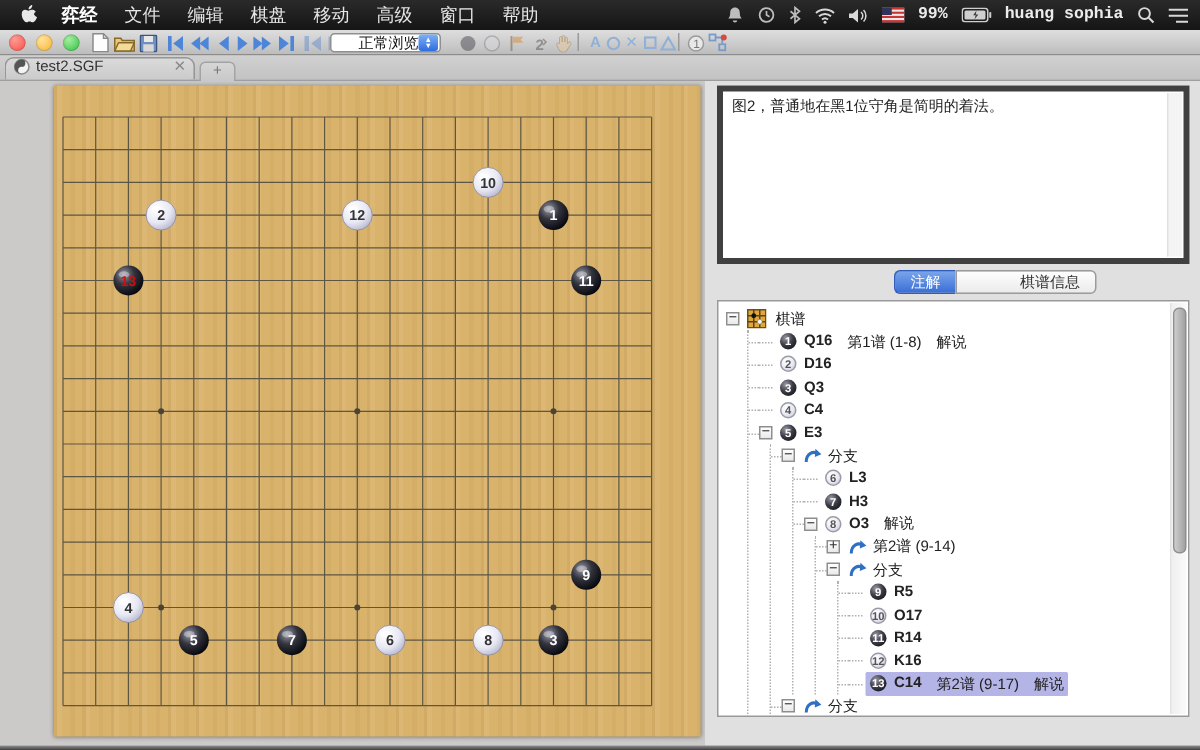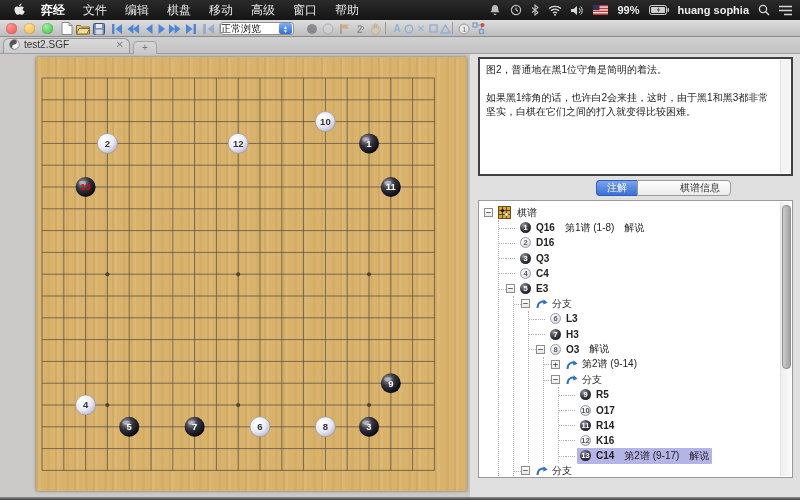--- a/index.html
+++ b/index.html
@@ -6,37 +6,37 @@
   .screen{position:relative;width:800px;height:500px;overflow:hidden;
     font-family:"Liberation Sans","DejaVu Sans",sans-serif;background:#e0e0e0;}
 
   
   .menubar{position:absolute;top:0;left:0;right:0;height:20px;
     background:linear-gradient(#2a2a2a,#151515);color:#e6e6e6;
     display:flex;align-items:center;font-size:12px;padding:0 8px;box-sizing:border-box;}
   .menubar .mi{padding:0 9px;white-space:nowrap;}
   .menubar .app-name{font-weight:bold;color:#fff;}
   .mb-right{margin-left:auto;display:flex;align-items:center;gap:9px;font-size:11px;color:#ececec;}
-  .mb-right .txt{font-weight:bold;white-space:nowrap;}
+  .mb-right .txt{font-weight:bold;white-space:nowrap;font-family:Liberation Mono, monospace;}
   .sico{display:inline-flex;align-items:center;}
   .sico svg{display:block;}
 
   
   .toolbar{position:absolute;top:20px;left:0;right:0;height:17px;
     background:linear-gradient(#dedede,#bdbdbd);border-bottom:1px solid #8c8c8c;box-sizing:border-box;}
   .tl{position:absolute;top:3px;width:11px;height:11px;border-radius:50%;box-shadow:inset 0 0 1px rgba(0,0,0,.5);}
   .tl.red{left:6px;background:radial-gradient(circle at 35% 30%,#ff9a93,#f75049);}
   .tl.yellow{left:24px;background:radial-gradient(circle at 35% 30%,#ffe39a,#f9b32f);}
   .tl.green{left:42px;background:radial-gradient(circle at 35% 30%,#a5eea2,#2fc23c);}
   .tbtn{position:absolute;top:2px;width:14px;height:13px;display:flex;align-items:center;justify-content:center;}
   .tbtn svg{display:block;}
   .tsep{position:absolute;top:2px;width:1px;height:12px;background:#9a9a9a;}
   .dropdown{position:absolute;left:220px;top:2px;width:74px;height:13px;background:#fff;
     border:1px solid #8f8f8f;border-radius:3px;font-size:10px;display:flex;align-items:center;box-sizing:border-box;}
-  .dropdown .dd-label{flex:1;text-align:left;color:#111;}
+  .dropdown .dd-label{flex:1;text-align:right;color:#111;}
   .dd-step{width:13px;height:11px;margin-right:1px;border-radius:2px;
     background:linear-gradient(#7db0f5,#2f6de0);display:flex;flex-direction:column;
     align-items:center;justify-content:center;color:#fff;font-size:5px;line-height:4px;}
   .ann{font-size:10px;color:#8fb0d8;font-weight:bold;}
 
   
   .tabbar{position:absolute;top:37px;left:0;right:0;height:17px;
     background:linear-gradient(#d0d0d0,#c3c3c3);border-bottom:1px solid #9e9e9e;box-sizing:border-box;}
   .tab{position:absolute;left:3px;top:1px;width:127px;height:15px;
     background:linear-gradient(#dadada,#cbcbcb);border:1px solid #969696;border-bottom:none;
@@ -55,21 +55,21 @@
     background-color:#d9b26c;
     background-image:repeating-linear-gradient(90deg,
       rgba(120,80,20,.08) 0 2px, rgba(255,238,200,.09) 2px 5px,
       rgba(0,0,0,0) 5px 11px, rgba(120,80,20,.05) 11px 14px, rgba(0,0,0,0) 14px 19px);
     box-shadow:0 0 3px rgba(0,0,0,.45);}
   .wood svg{position:absolute;left:0;top:0;}
 
   
   .right{position:absolute;left:470px;top:0;width:330px;height:443px;background:#e0e0e0;}
   .commentary{position:absolute;left:8px;top:3px;width:315px;height:119px;background:#fff;
-    border:2px solid #404040;box-sizing:border-box;font-size:10px;line-height:1.45;color:#222;
+    border:4px solid #404040;box-sizing:border-box;font-size:10px;line-height:1.45;color:#222;
     padding:4px 16px 4px 6px;overflow:hidden;}
   .commentary p{margin:0 0 13px 0;}
   .comm-track{position:absolute;right:1px;top:1px;bottom:1px;width:9px;background:#f4f4f4;border-left:1px solid #e0e0e0;}
 
   .seg{position:absolute;display:flex;height:16px;font-size:10px;}
   .seg-top{left:126px;top:126px;}
   .seg-bottom{left:136px;top:428px;margin-top:25px;}
   .seg-btn{display:flex;align-items:center;justify-content:center;padding:0 10px;
     background:linear-gradient(#fefefe,#ebebeb);border:1px solid #9b9b9b;color:#333;box-sizing:border-box;text-align:center;}
   .seg-btn:first-child{border-radius:4px 0 0 4px;border-right:none;}
@@ -478,21 +478,20 @@
               <text x="49.6" y="130" dy="0.36em" text-anchor="middle" font-size="9.5" font-weight="bold" fill="#cc1010" font-family="Liberation Sans, DejaVu Sans, sans-serif">13</text>
             </g>
           </svg>
       </div>
     </div>
 
     <div class="right">
 
       <div class="commentary">
         <p>图2，普通地在黑1位守角是简明的着法。</p>
-        <p>如果黑1缔角的话，也许白2会来挂，这时，由于黑1和黑3都非常坚实，白棋在它们之间的打入就变得比较困难。</p>
         <span class="comm-track"></span>
       </div>
 
       <div class="seg seg-top">
         <span class="seg-btn active">注解</span>
         <span class="seg-btn">棋谱信息</span>
       </div>
 
       <div class="tree-panel">
         <div class="tree-inner" id="tree-root">

